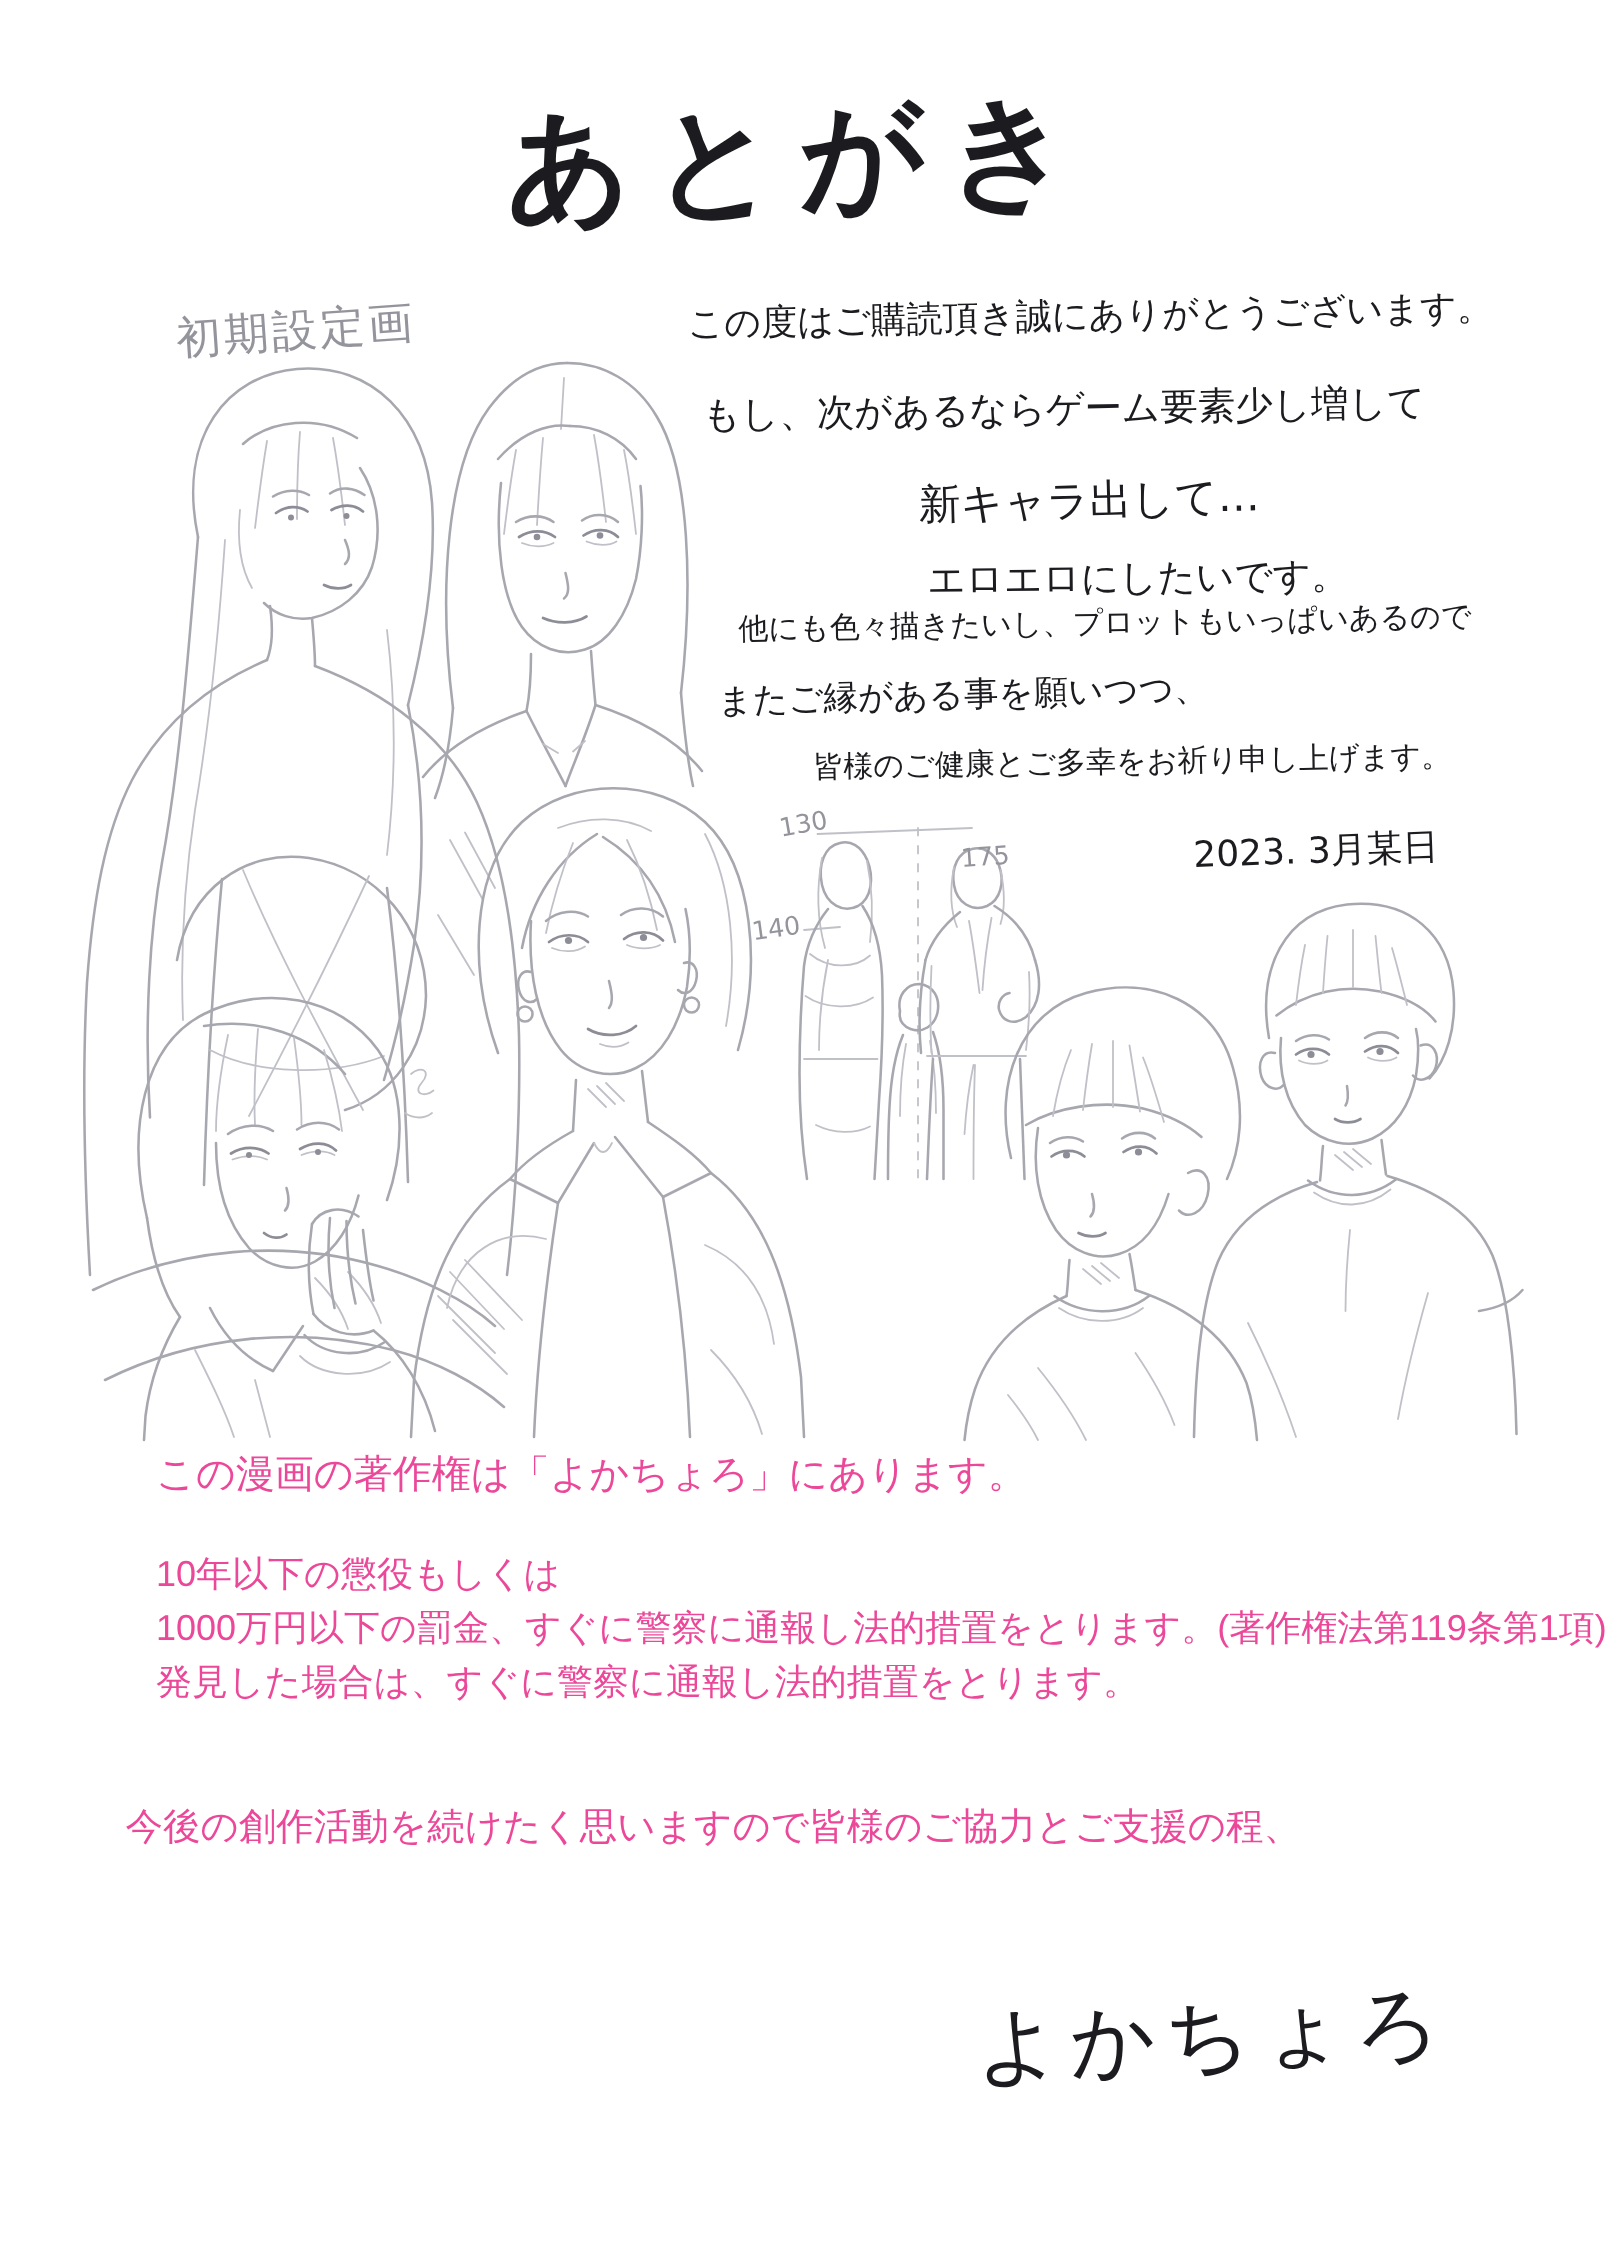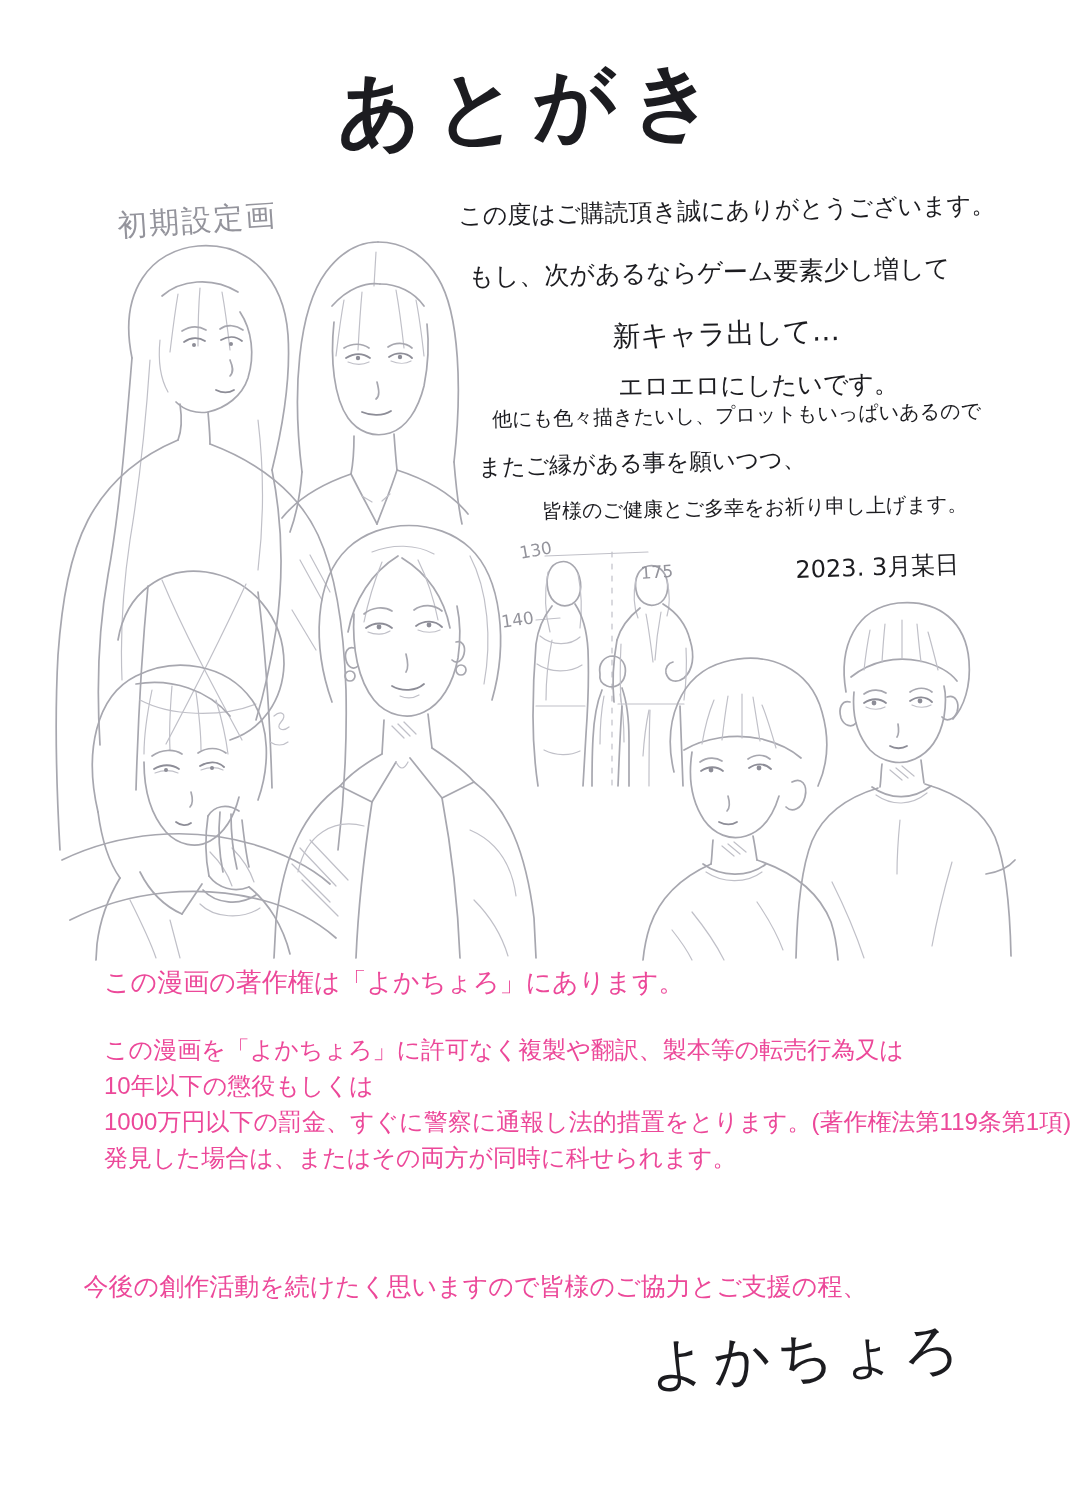--- a/index.html
+++ b/index.html
@@ -312,25 +312,24 @@
     <div class="abs hw" style="left:795px;top:554px;font-size:24px;transform:rotate(-2deg)">2023. 3月某日</div>
   </div>
 
   <div class="abs hwg" style="left:518px;top:543px;font-size:17px;transform:rotate(-10deg)">130</div>
   <div class="abs hwg" style="left:500px;top:612px;font-size:17px;transform:rotate(-8deg)">140</div>
   <div class="abs hwg" style="left:640px;top:563px;font-size:17px;transform:rotate(-4deg)">175</div>
 
   <div>
     <div class="abs ser legal-line" style="left:104px;top:964px;font-size:26px">この漫画の著作権は「よかちょろ」にあります。</div>
     <div class="abs" style="left:104px;top:1032px">
-      <div class="ser legal-line">この漫画を「よかちょろ」に許可なく複製や翻訳、製本等の転売行為又は</div>
       <div class="ser legal-line">10年以下の懲役もしくは</div>
       <div class="ser legal-line">1000万円以下の罰金、すぐに警察に通報し法的措置をとります。(著作権法第119条第1項)</div>
-      <div class="ser legal-line">発見した場合は、またはその両方が同時に科せられます。</div>
+      <div class="ser legal-line">発見した場合は、すぐに警察に通報し法的措置をとります。</div>
     </div>
-    <div class="abs" style="left:0;top:1268px;width:951px">
+    <div class="abs" style="left:0;top:1200px;width:951px">
       <div class="ser closing">今後の創作活動を続けたく思いますので皆様のご協力とご支援の程、</div>
     </div>
   </div>
 
   <div class="abs hw sig" style="left:648px;top:1328px">よかちょろ</div>
 
 </div>
 
 </body></html>

